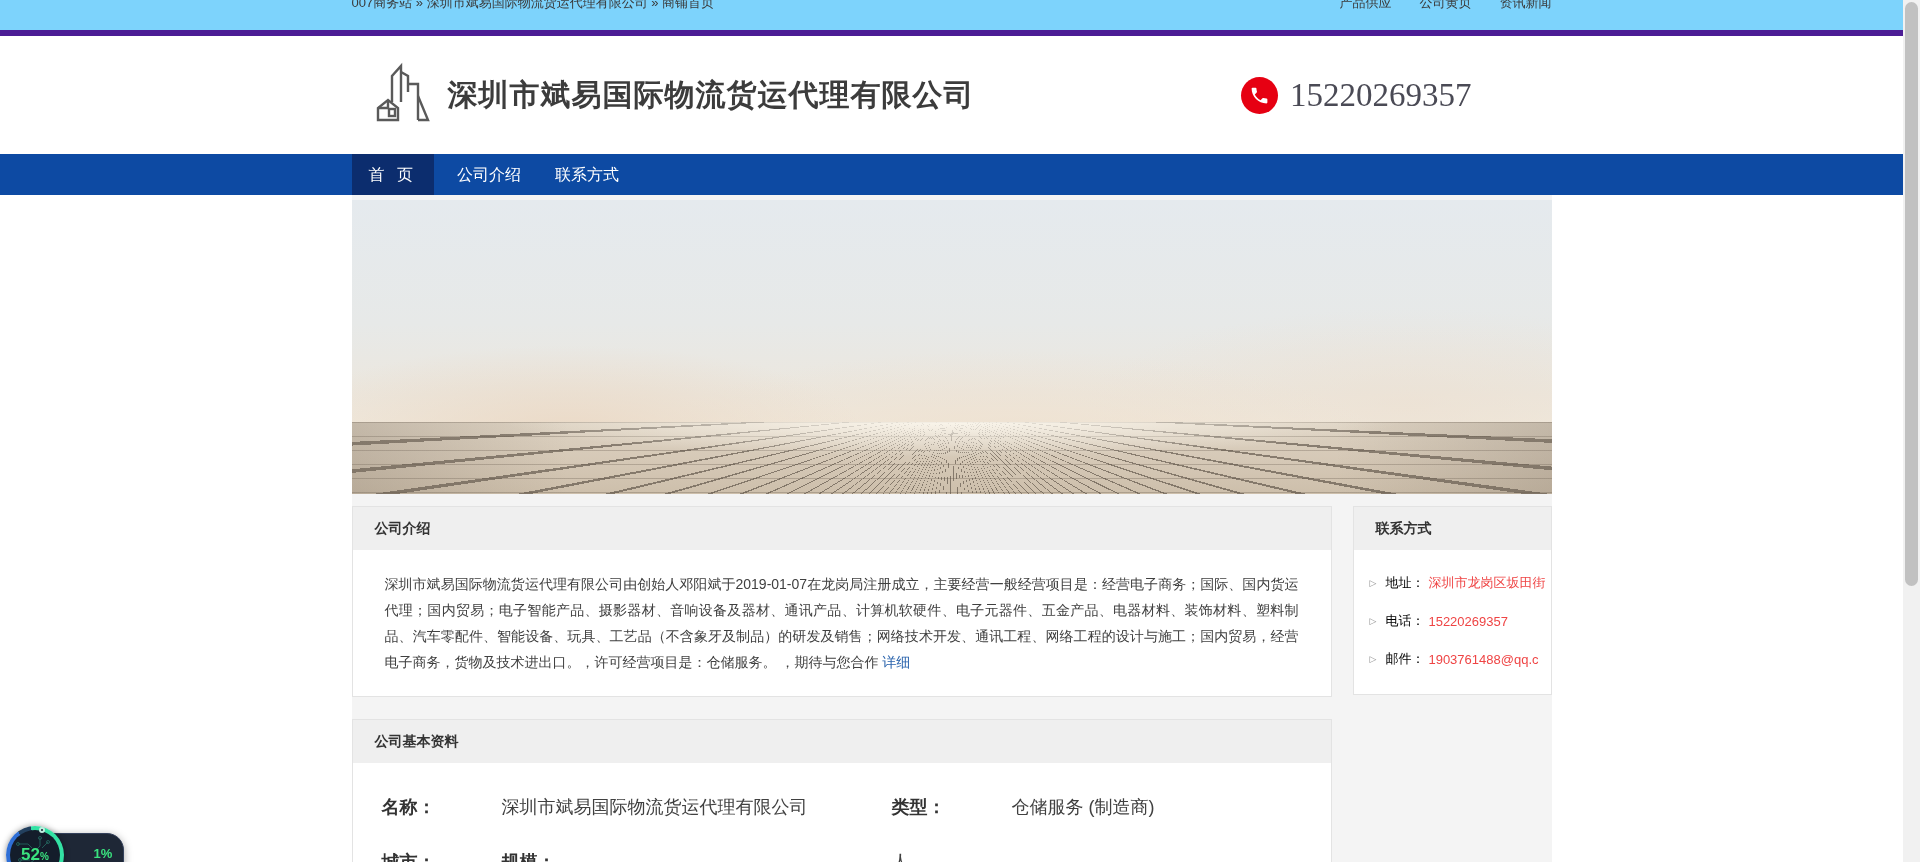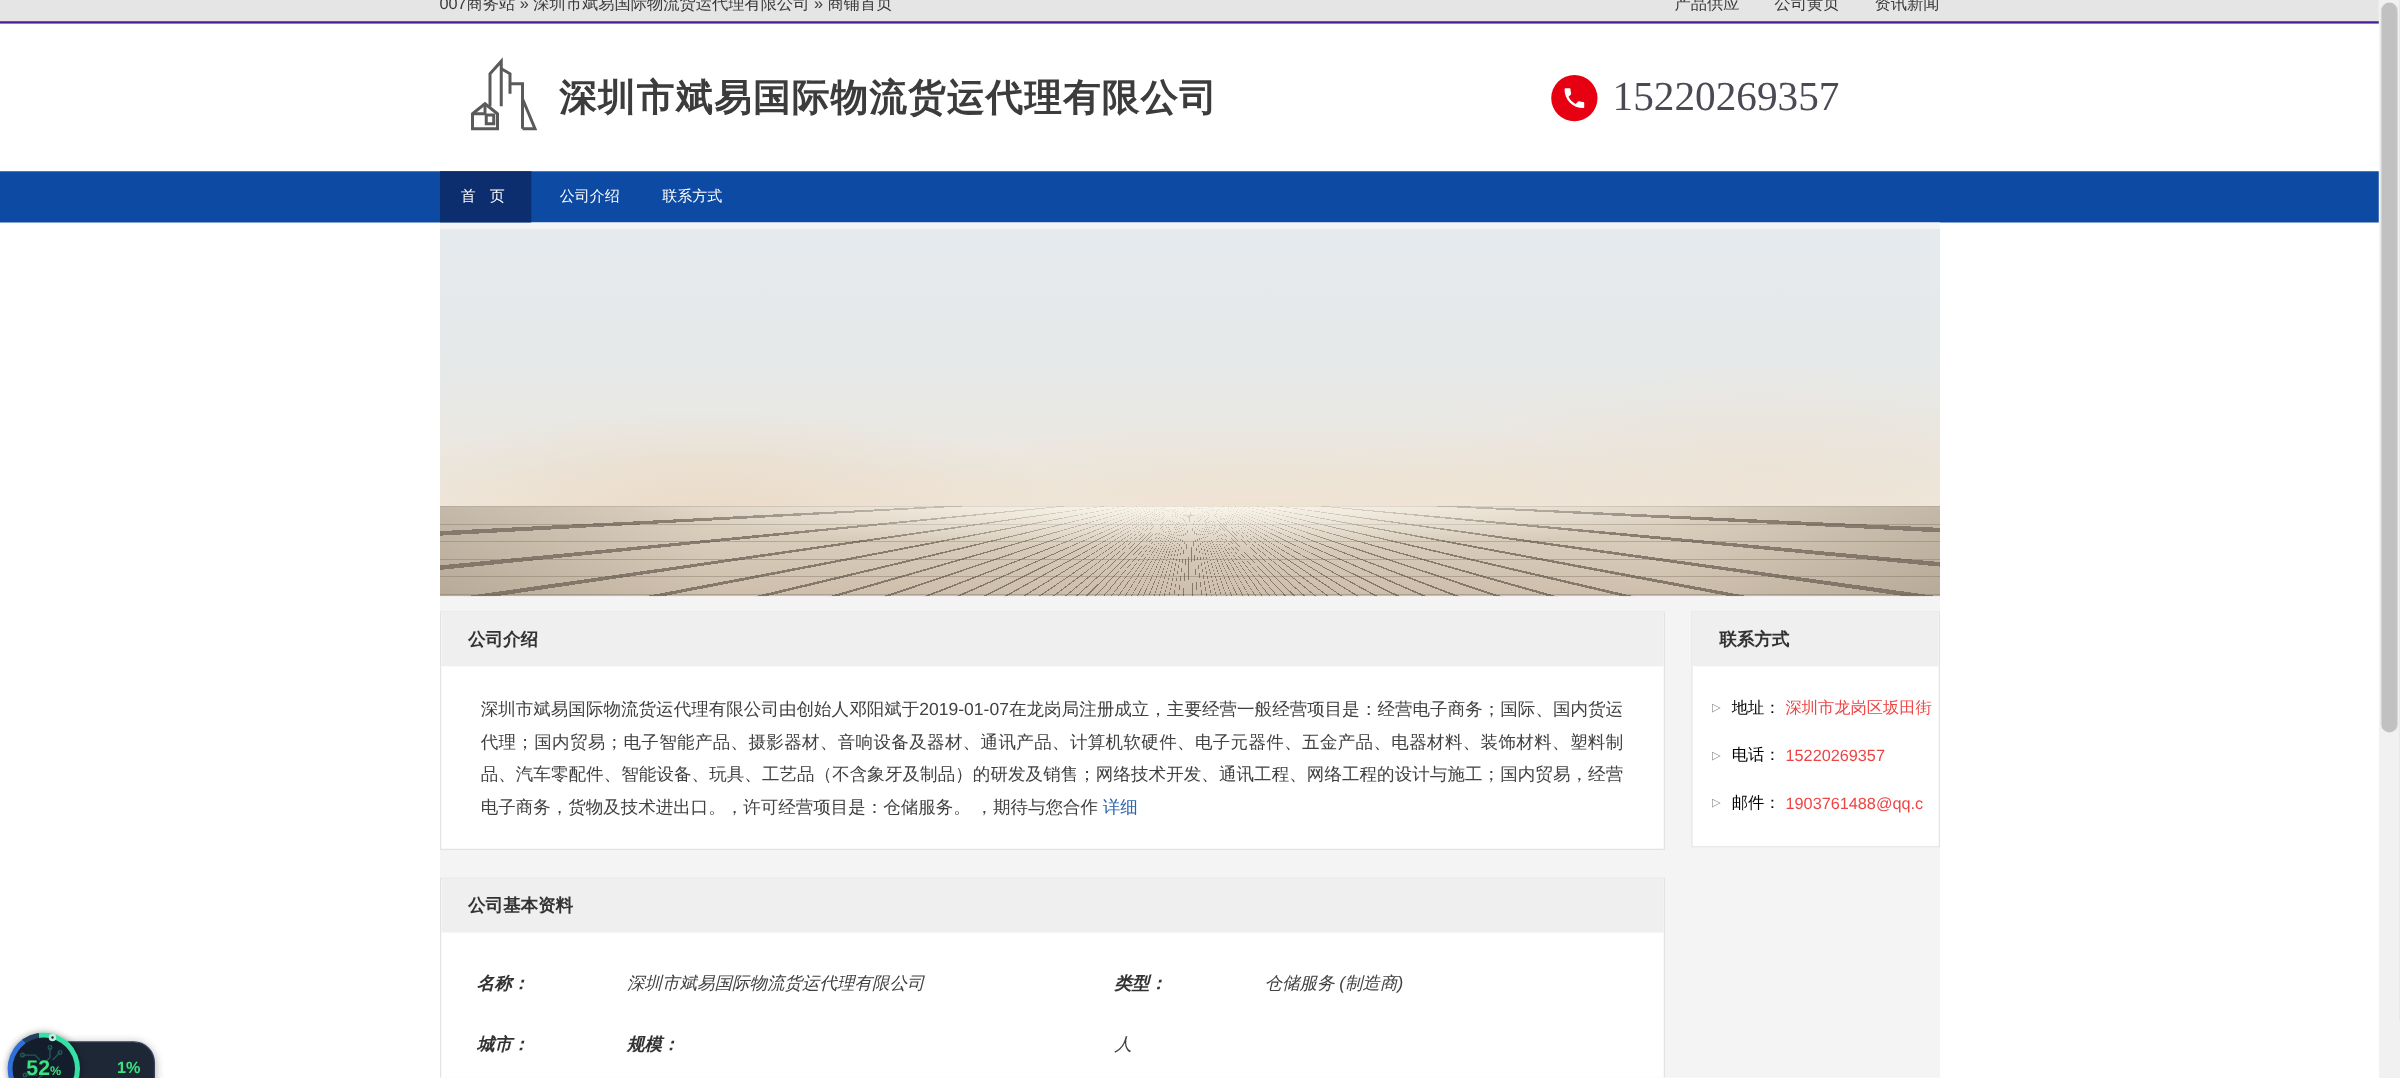--- a/index.html
+++ b/index.html
@@ -2,41 +2,41 @@
 <html><head>
 <meta charset="utf-8">
 <style>
   * { margin:0; padding:0; box-sizing:border-box; }
   html,body { width:1920px; height:862px; overflow:hidden; background:#fff;
               font-family:"Liberation Sans", sans-serif; color:#333; }
   .page { margin-right:17px; position:relative; }
   .container { width:1200px; margin:0 auto; position:relative; }
 
   
-  .topbar { height:19px; background:#e5e5e5; border-bottom:2px solid #4c1d95; overflow:hidden; }
+  .topbar { height:36px; background:#7dd3fc; border-bottom:6px solid #4c1d95; overflow:hidden; }
   .topbar .container { display:flex; justify-content:space-between; margin-top:-6px; }
   .crumb { font-size:13px; color:#3a3a3a; white-space:nowrap; }
   .toplinks { display:flex; gap:28px; font-size:13px; color:#3a3a3a; }
   .toplinks span { cursor:pointer; }
 
   
   .header { height:118px; background:#fff; }
   .header .container { height:100%; display:flex; align-items:center; }
   .logo { margin-left:22px; flex:0 0 auto; }
   .company-title { font-size:30px; font-weight:bold; color:#3c3c3c; margin-left:16px;
                    letter-spacing:1px; }
   .phone-wrap { margin-left:auto; margin-right:80px; display:flex; align-items:center; gap:12px; }
   .phone-badge { width:37px; height:37px; border-radius:50%; background:#e60012;
                  display:flex; align-items:center; justify-content:center; }
   .phone-num { font-family:"Liberation Serif", serif; font-size:33px; color:#4a4a55; }
 
   
   .nav { height:41px; background:#0d4aa3; }
   .nav .container { display:flex; height:100%; }
-  .nav-item { height:41px; line-height:41px; padding:0 17px; color:#fff; font-size:12px;
+  .nav-item { height:41px; line-height:41px; padding:0 17px; color:#fff; font-size:16px;
               cursor:pointer; }
   .nav-item.active { background:#0c2d6e; letter-spacing:4px; margin-right:6px; }
 
   
   .main { background:#f4f4f4; width:1200px; margin:0 auto; padding-top:5px;
           min-height:673px; }
 
   
   .banner { position:relative; width:1200px; height:294px; overflow:hidden; margin-bottom:12px; }
   .sky { position:absolute; inset:0;
@@ -72,21 +72,21 @@
   .contact-body { padding:14px 0 16px 0; }
   .contact-item { display:flex; align-items:center; padding:0 10px 0 16px; height:38px;
                   font-size:13px; white-space:nowrap; overflow:hidden; }
   .tri { color:#8f8f8f; font-size:9px; margin-right:9px; flex:0 0 auto; }
   .contact-label { color:#000000; margin-right:4px; flex:0 0 auto; }
   .contact-value { color:#ef4444; }
 
   .basic-box { margin-top:22px; }
   .basic-body { padding:32px 0 60px 29px; }
   .basic-row { display:grid; grid-template-columns:120px 390px 120px auto;
-               font-size:14px; margin-bottom:31px;font-style:italic; }
+               font-size:18px; margin-bottom:31px; }
   .basic-label { font-weight:bold; color:#333; }
   .basic-value { color:#404040; }
 
   
   .scrollbar { position:fixed; top:0; right:0; width:17px; height:862px; background:#f1f1f1; }
   .scroll-thumb { position:absolute; top:2px; left:2px; width:13px; height:584px;
                   background:#c1c1c1; border-radius:7px; }
 
   
   .monitor { position:fixed; left:6px; top:826px; width:130px; height:70px; z-index:50; }

